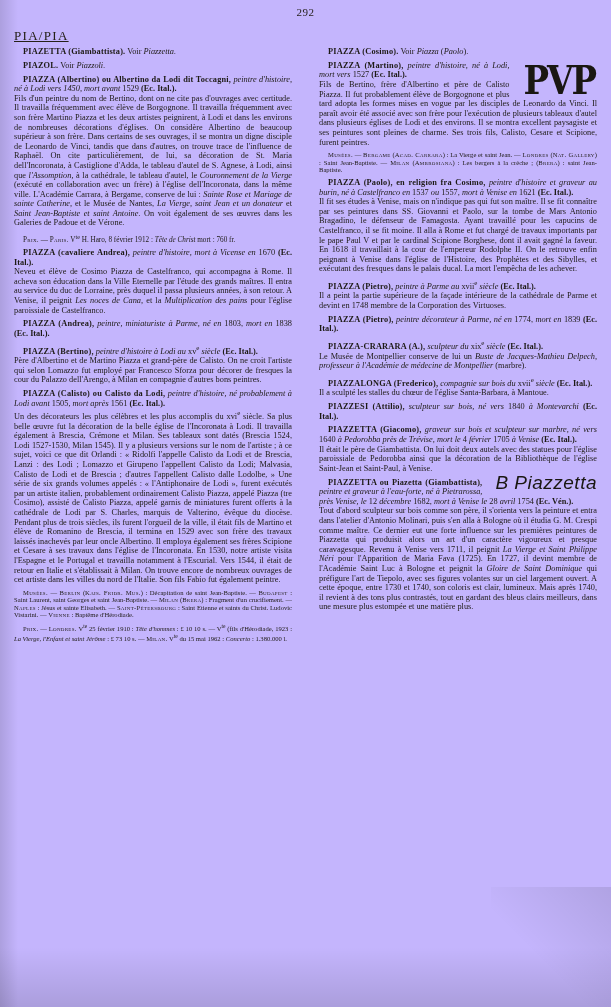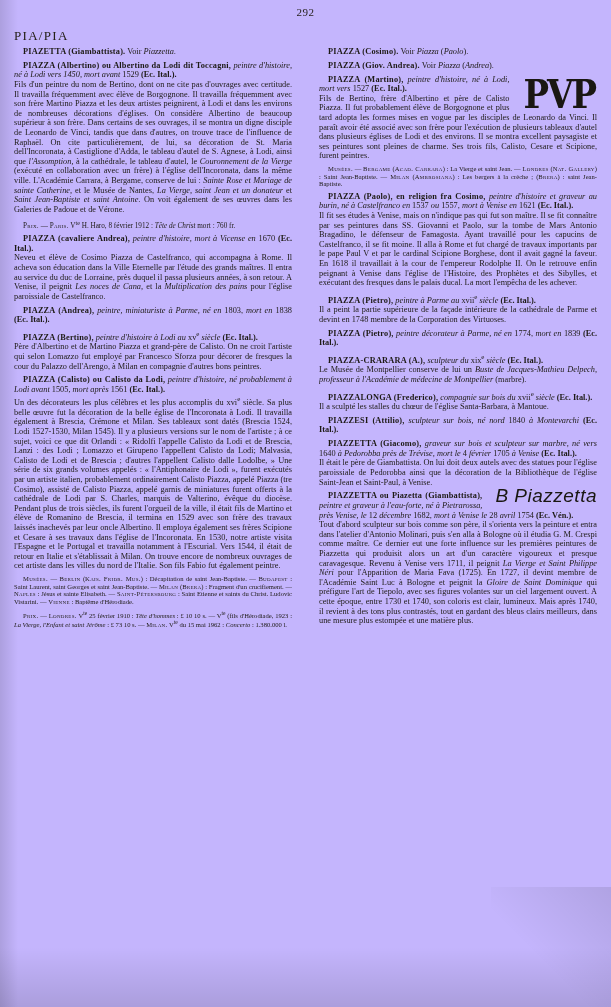--- a/index.html
+++ b/index.html
@@ -28,20 +28,21 @@
     letter-spacing: 0.5px;
     color: #241f1a;
   }
   .running-head {
     position: absolute;
     top: 28px;
     left: 14px;
     font-size: 13px;
     letter-spacing: 1.3px;
     color: #262119;
+    text-decoration: underline;
   }
   .columns {
     position: absolute;
     top: 47px;
     left: 14px;
     width: 585px;
     height: 950px;
   }
   .col {
     position: absolute;
@@ -146,40 +147,40 @@
 <body>
 
 <div class="page">
   <div class="page-number">292</div>
   <div class="running-head">PIA/PIA</div>
 
   <div class="columns">
     <div class="rule"></div>
     <div class="col col-left" id="col-left">
         <div class="entry ind"><span class="hd">PIAZETTA (Giambattista).</span><span> Voir <i>Piazzetta.</i></span></div>
+        <div class="entry ind"><span class="hd">PIAZOL.</span><span> Voir <i>Piazzoli.</i></span></div>
         <div class="entry ind"><span class="hd">PIAZZA (Albertino) ou Albertino da Lodi dit Toccagni,</span><span> <i>peintre d'histoire, né à Lodi vers 1450, mort avant</i> 1529 <b>(Ec. Ital.).</b><br>Fils d'un peintre du nom de Bertino, dont on ne cite pas d'ouvrages avec certitude. Il travailla fréquemment avec élève de Borgognone. Il travailla fréquemment avec son frère Martino Piazza et les deux artistes peignirent, à Lodi et dans les environs de nombreuses décorations d'églises. On considère Albertino de beaucoup supérieur à son frère. Dans certains de ses ouvrages, il se montra un digne disciple de Leonardo de Vinci, tandis que dans d'autres, on trouve trace de l'influence de Raphaël. On cite particulièrement, de lui, sa décoration de St. Maria dell'Incoronata, à Castiglione d'Adda, le tableau d'autel de S. Agnese, à Lodi, ainsi que <i>l'Assomption,</i> à la cathédrale, le tableau d'autel, le <i>Couronnement de la Vierge</i> (exécuté en collaboration avec un frère) à l'église dell'Incoronata, dans la même ville. L'Académie Carrara, à Bergame, conserve de lui : <i>Sainte Rose et Mariage de sainte Catherine,</i> et le Musée de Nantes, <i>La Vierge, saint Jean et un donateur</i> et <i>Saint Jean-Baptiste et saint Antoine.</i> On voit également de ses œuvres dans les Galeries de Padoue et de Vérone.</span></div>
         <div class="entry ind prix"><span><span class="sc">Prix.</span> — <span class="sc">Paris.</span> V<sup>te</sup> H. Haro, 8 février 1912 : <i>Tête de Christ</i> mort : 760 fr.</span></div>
         <div class="entry ind"><span class="hd">PIAZZA (cavaliere Andrea),</span><span> <i>peintre d'histoire, mort à Vicense en</i> 1670 <b>(Ec. Ital.).</b><br>Neveu et élève de Cosimo Piazza de Castelfranco, qui accompagna à Rome. Il acheva son éducation dans la Ville Eternelle par l'étude des grands maîtres. Il entra au service du duc de Lorraine, près duquel il passa plusieurs années, à son retour. A Venise, il peignit <i>Les noces de Cana,</i> et la <i>Multiplication des pains</i> pour l'église paroissiale de Castelfranco.</span></div>
         <div class="entry ind"><span class="hd">PIAZZA (Andrea),</span><span> <i>peintre, miniaturiste à Parme, né en</i> 1803, <i>mort en</i> 1838 <b>(Ec. Ital.).</b></span></div>
         <div class="entry ind"><span class="hd">PIAZZA (Bertino),</span><span> <i>peintre d'histoire à Lodi au</i> xv<sup>e</sup> <i>siècle</i> <b>(Ec. Ital.).</b><br>Père d'Albertino et de Martino Piazza et grand-père de Calisto. On ne croit l'artiste qui selon Lomazzo fut employé par Francesco Sforza pour décorer de fresques la cour du Palazzo dell'Arengo, à Milan en compagnie d'autres bons peintres.</span></div>
         <div class="entry ind"><span class="hd">PIAZZA (Calisto) ou Calisto da Lodi,</span><span> <i>peintre d'histoire, né probablement à Lodi avant</i> 1505, <i>mort après</i> 1561 <b>(Ec. Ital.).</b><br>Un des décorateurs les plus célèbres et les plus accomplis du xvi<sup>e</sup> siècle. Sa plus belle œuvre fut la décoration de la belle église de l'Incoronata à Lodi. Il travailla également à Brescia, Crémone et Milan. Ses tableaux sont datés (Brescia 1524, Lodi 1527-1530, Milan 1545). Il y a plusieurs versions sur le nom de l'artiste ; à ce sujet, voici ce que dit Orlandi : « Ridolfi l'appelle Calisto da Lodi et de Brescia, Lanzi : des Lodi ; Lomazzo et Girupeno l'appellent Calisto da Lodi; Malvasia, Calisto de Lodi et de Brescia ; d'autres l'appellent Calisto dalle Lodolbe, » Une série de six grands volumes appelés : « l'Antiphonaire de Lodi », furent exécutés par un artiste italien, probablement ordinairement Calisto Piazza, appelé Piazza (tre Cosimo), assisté de Calisto Piazza, appelé garnis de miniatures furent offerts à la cathédrale de Lodi par S. Charles, marquis de Valterino, évêque du diocèse. Pendant plus de trois siècles, ils furent l'orgueil de la ville, il était fils de Martino et élève de Romanino de Brescia, il termina en 1529 avec son frère des travaux laissés inachevés par leur oncle Albertino. Il employa également ses frères Scipione et Cesare à ses travaux dans l'église de l'Incoronata. En 1530, notre artiste visita l'Espagne et le Portugal et travailla notamment à l'Escurial. Vers 1544, il était de retour en Italie et s'établissait à Milan. On trouve encore de nombreux ouvrages de cet artiste dans les villes du nord de l'Italie. Son fils Fabio fut également peintre.</span></div>
         <div class="entry ind mus"><span><span class="sc">Musées.</span> — <span class="sc">Berlin</span> (<span class="sc">Kais. Fridr. Mus.</span>) : Décapitation de saint Jean-Baptiste. — <span class="sc">Budapest</span> : Saint Laurent, saint Georges et saint Jean-Baptiste. — <span class="sc">Milan</span> (<span class="sc">Brera</span>) : Fragment d'un crucifiement. — <span class="sc">Naples</span> : Jésus et sainte Elisabeth. — <span class="sc">Saint-Pétersbourg</span> : Saint Etienne et saints du Christ. Ludovic Vistarini. — <span class="sc">Vienne</span> : Baptême d'Hérodiade.</span></div>
         <div class="entry ind xsmall"><span><span class="sc">Prix.</span> — <span class="sc">Londres.</span> V<sup>te</sup> 25 février 1910 : <i>Tête d'hommes</i> : £ 10 10 s. — V<sup>te</sup> (fils d'Hérodiade, 1923 : <i>La Vierge, l'Enfant et saint Jérôme</i> : £ 73 10 s. — <span class="sc">Milan.</span> V<sup>te</sup> du 15 mai 1962 : <i>Concerto</i> : 1.380.000 l.</span></div>
       </div>
     <div class="col col-right" id="col-right">
         <div class="entry ind"><span class="hd">PIAZZA (Cosimo).</span><span> Voir <i>Piazza</i> (<i>Paolo</i>).</span></div>
-        <div class="entry ind"><span class="hd">PIAZZA (Giov. Andrea).</span><span> Voir <i>Piazza</i> (<i>Andrea</i>).</span></div>
         <div class="entry ind"><span class="monogram">PVP</span><span class="hd">PIAZZA (Martino),</span><span> <i>peintre d'histoire, né à Lodi, mort vers</i> 1527 <b>(Ec. Ital.).</b><br>Fils de Bertino, frère d'Albertino et père de Calisto Piazza. Il fut probablement élève de Borgognone et plus tard adopta les formes mises en vogue par les disciples de Leonardo da Vinci. Il paraît avoir été associé avec son frère pour l'exécution de plusieurs tableaux d'autel dans plusieurs églises de Lodi et des environs. Il se montra excellent paysagiste et ses peintures sont pleines de charme. Ses trois fils, Calisto, Cesare et Scipione, furent peintres.</span></div>
         <div class="entry ind mus"><span><span class="sc">Musées.</span> — <span class="sc">Bergame</span> (<span class="sc">Acad. Carrara</span>) : La Vierge et saint Jean. — <span class="sc">Londres</span> (<span class="sc">Nat. Gallery</span>) : Saint Jean-Baptiste. — <span class="sc">Milan</span> (<span class="sc">Ambrosiana</span>) : Les bergers à la crèche ; (<span class="sc">Brera</span>) : saint Jean-Baptiste.</span></div>
         <div class="entry ind"><span class="hd">PIAZZA (Paolo), en religion fra Cosimo,</span><span> <i>peintre d'histoire et graveur au burin, né à Castelfranco en</i> 1537 <i>ou</i> 1557, <i>mort à Venise en</i> 1621 <b>(Ec. Ital.).</b><br>Il fit ses études à Venise, mais on n'indique pas qui fut son maître. Il se fit connaître par ses peintures dans SS. Giovanni et Paolo, sur la tombe de Mars Antonio Bragadino, le défenseur de Famagosta. Ayant travaillé pour les capucins de Castelfranco, il se fit moine. Il alla à Rome et fut chargé de travaux importants par le pape Paul V et par le cardinal Scipione Borghese, dont il avait gagné la faveur. En 1618 il travaillait à la cour de l'empereur Rodolphe II. On le retrouve enfin peignant à Venise dans l'église de l'Histoire, des Prophètes et des Sibylles, et exécutant des fresques dans le palais ducal. La mort l'empêcha de les achever.</span></div>
         <div class="entry ind"><span class="hd">PIAZZA (Pietro),</span><span> <i>peintre à Parme au</i> xvii<sup>e</sup> <i>siècle</i> <b>(Ec. Ital.).</b><br>Il a peint la partie supérieure de la façade intérieure de la cathédrale de Parme et devint en 1748 membre de la Corporation des Virtuoses.</span></div>
         <div class="entry ind"><span class="hd">PIAZZA (Pietro),</span><span> <i>peintre décorateur à Parme, né en</i> 1774, <i>mort en</i> 1839 <b>(Ec. Ital.).</b></span></div>
         <div class="entry ind"><span class="hd">PIAZZA-CRARARA (A.),</span><span> <i>sculpteur du</i> xix<sup>e</sup> <i>siècle</i> <b>(Ec. Ital.).</b><br>Le Musée de Montpellier conserve de lui un <i>Buste de Jacques-Mathieu Delpech, professeur à l'Académie de médecine de Montpellier</i> (marbre).</span></div>
         <div class="entry ind"><span class="hd">PIAZZALONGA (Frederico),</span><span> <i>compagnie sur bois du</i> xvii<sup>e</sup> <i>siècle</i> <b>(Ec. Ital.).</b><br>Il a sculpté les stalles du chœur de l'église Santa-Barbara, à Mantoue.</span></div>
-        <div class="entry ind"><span class="hd">PIAZZESI (Attilio),</span><span> <i>sculpteur sur bois, né nord</i> 1840 <i>à Montevarchi</i> <b>(Ec. Ital.).</b></span></div>
+        <div class="entry ind"><span class="hd">PIAZZESI (Attilio),</span><span> <i>sculpteur sur bois, né vers</i> 1840 <i>à Montevarchi</i> <b>(Ec. Ital.).</b></span></div>
         <div class="entry ind"><span class="hd">PIAZZETTA (Giacomo),</span><span> <i>graveur sur bois et sculpteur sur marbre, né vers</i> 1640 <i>à Pedorobba près de Trévise, mort le</i> 4 <i>février</i> 1705 <i>à Venise</i> <b>(Ec. Ital.).</b><br>Il était le père de Giambattista. On lui doit deux autels avec des statues pour l'église paroissiale de Pedorobba ainsi que la décoration de la Bibliothèque de l'église Saint-Jean et Saint-Paul, à Venise.</span></div>
         <div class="entry ind"><span class="sig sig-float">B Piazzetta</span><span class="hd">PIAZZETTA ou Piazetta (Giambattista),</span><span> <i>peintre et graveur à l'eau-forte, né à Pietrarossa, près Venise, le</i> 12 <i>décembre</i> 1682, <i>mort à Venise le</i> 28 <i>avril</i> 1754 <b>(Ec. Vén.).</b><br>Tout d'abord sculpteur sur bois comme son père, il s'orienta vers la peinture et entra dans l'atelier d'Antonio Molinari, puis s'en alla à Bologne où il étudia G. M. Crespi comme maître. Ce dernier eut une forte influence sur les premières peintures de Piazzetta qui produisit alors un art d'un caractère vigoureux et presque caravagesque. Revenu à Venise vers 1711, il peignit <i>La Vierge et Saint Philippe Néri</i> pour l'Apparition de Maria Fava (1725). En 1727, il devint membre de l'Académie Saint Luc à Bologne et peignit la <i>Gloire de Saint Dominique</i> qui préfigure l'art de Tiepolo, avec ses figures volantes sur un ciel largement ouvert. A cette époque, entre 1730 et 1740, son coloris est clair, lumineux. Mais après 1740, il revient à des tons plus contrastés, tout en gardant des bleus clairs meilleurs, dans une mesure plus estompée et une matière plus.</span></div>
       </div>
   </div>
 
   <div class="shade-left"></div>
   <div class="paperbend"></div>
   <div class="bottom-fade"></div>
 </div>
 

